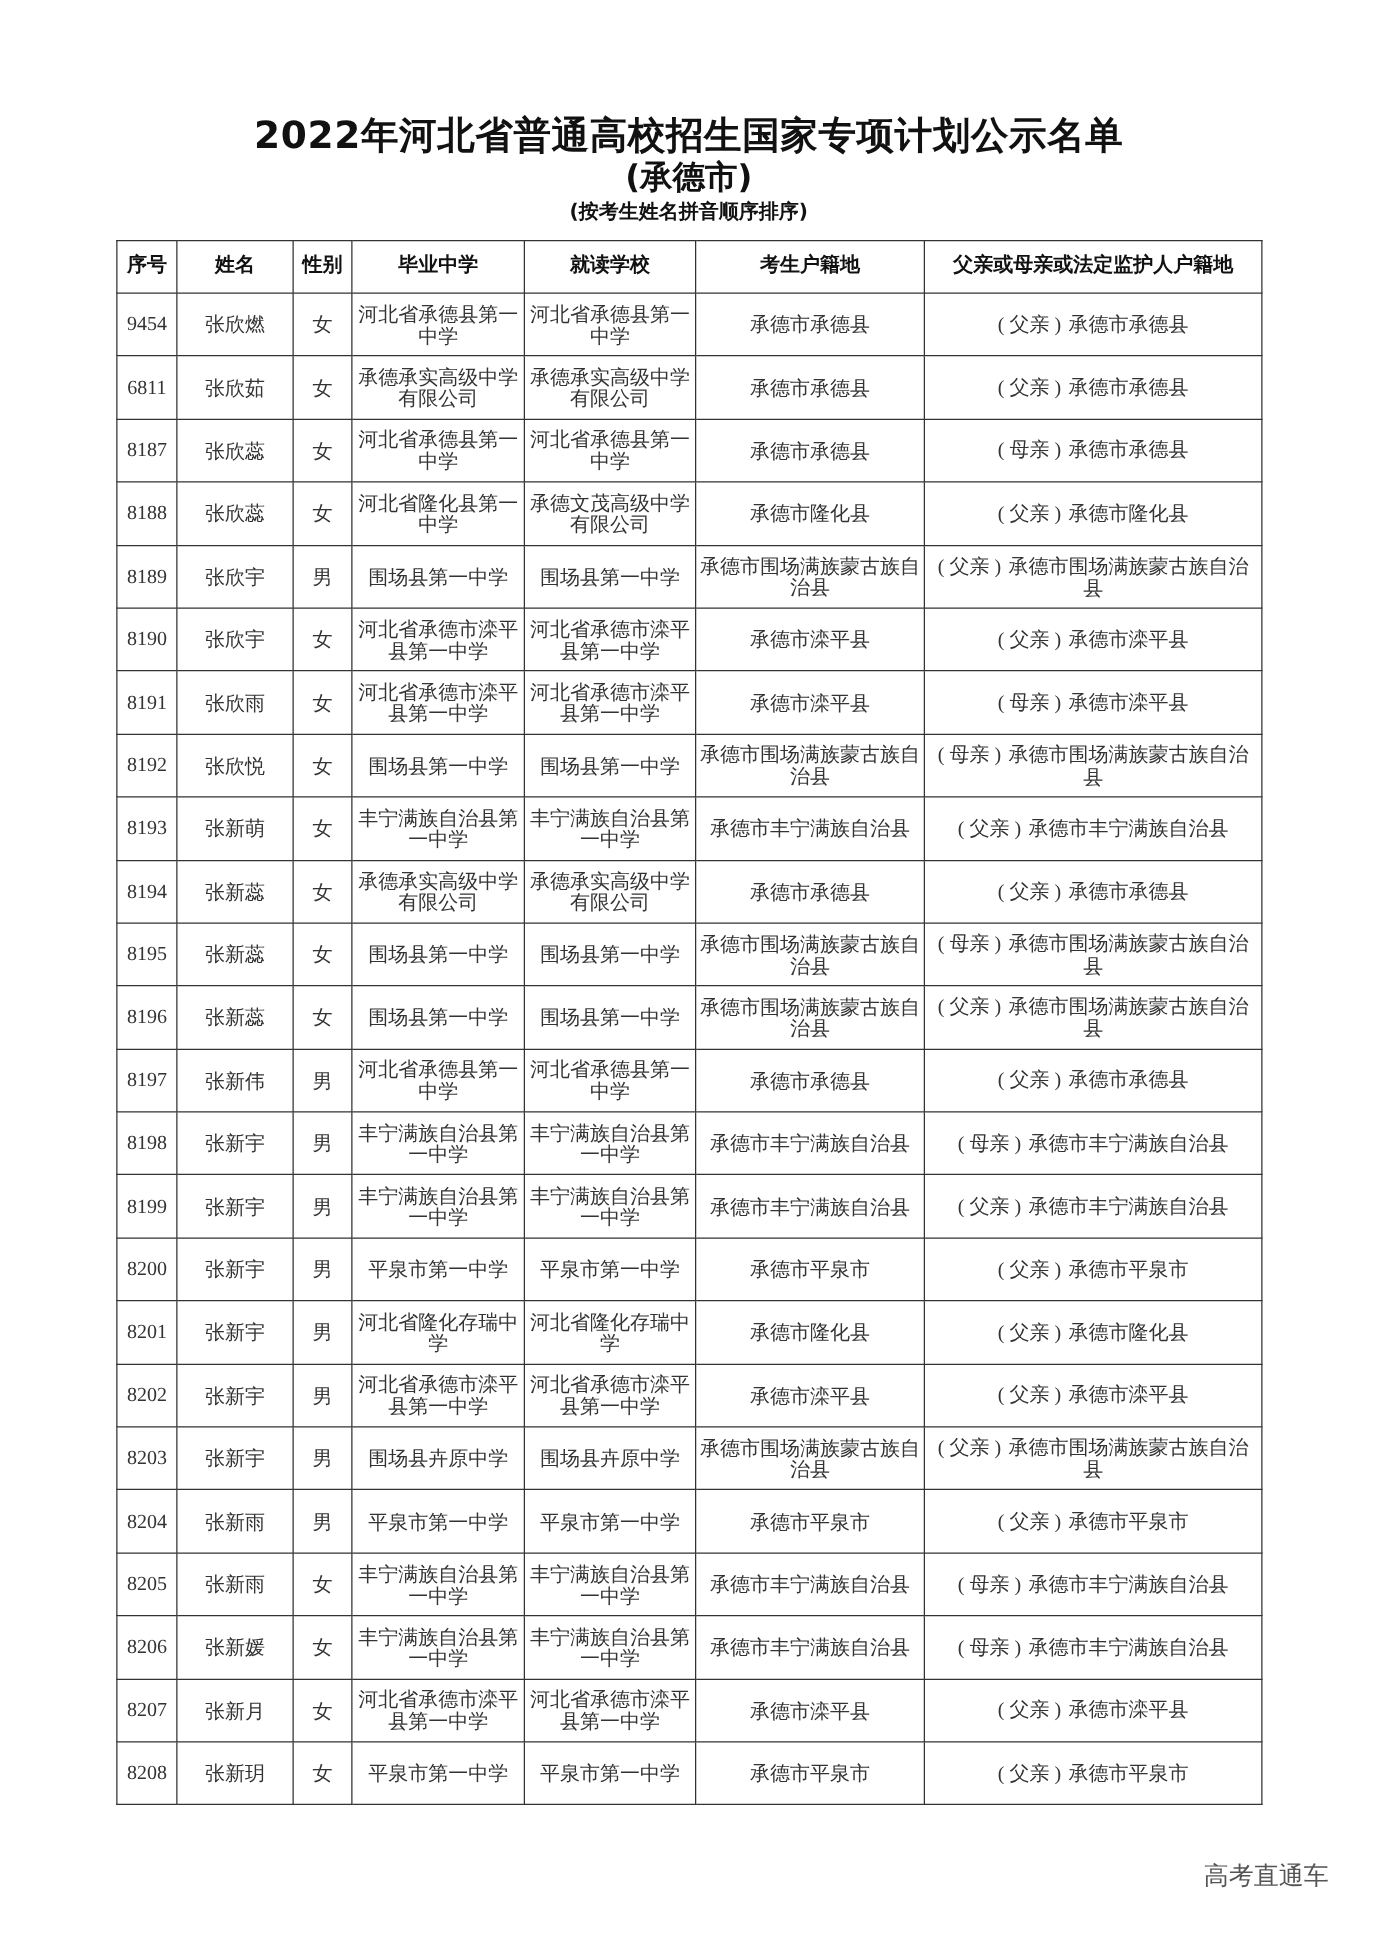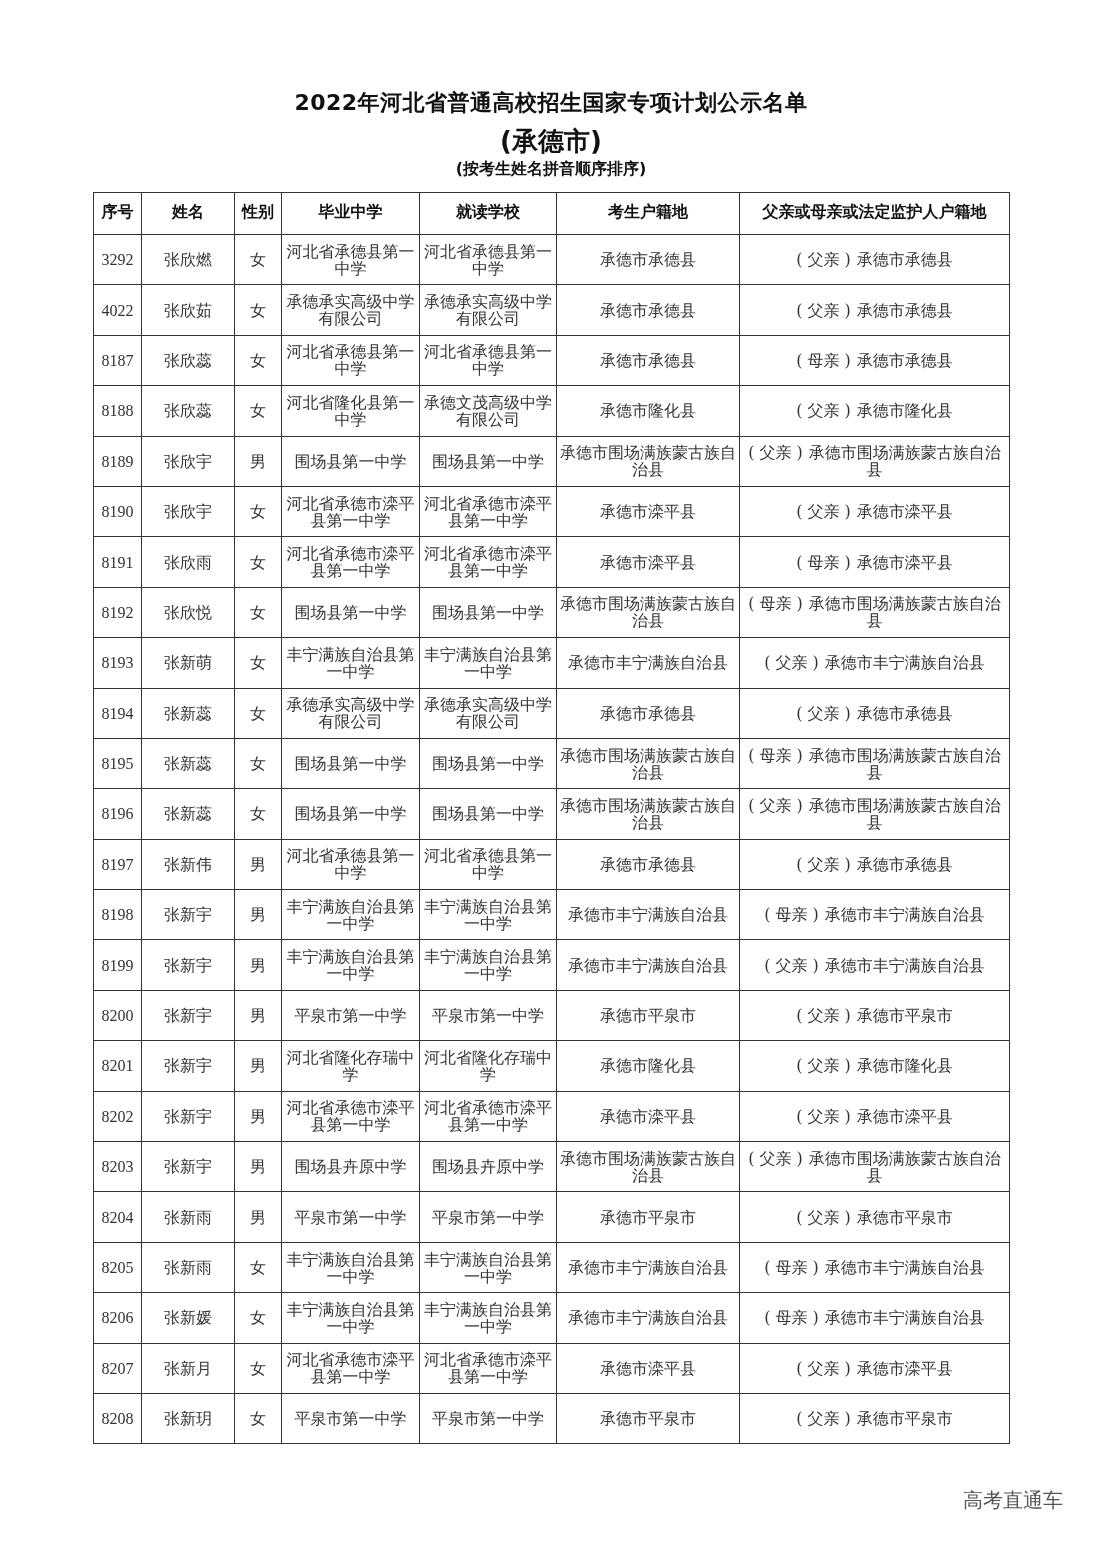--- a/index.html
+++ b/index.html
@@ -1,32 +1,32 @@
 <!DOCTYPE html>
 <html><head>
 <meta charset="utf-8">
 <style>
   html, body { margin:0; padding:0; background:#ffffff; }
   body { width:1102px; height:1559px; position:relative; overflow:hidden;
          font-family:"DejaVu Serif","Liberation Serif",serif; color:#222; }
   .title { position:absolute; left:0; width:1102px; text-align:center; color:#111;
            font-family:"DejaVu Sans","Liberation Sans",sans-serif; font-weight:bold; }
-  #t1 { top:88px; font-size:22px; letter-spacing:0.5px; }
+  #t1 { top:88px; font-size:30px; letter-spacing:0.5px; }
   #t2 { top:124px; font-size:26px; }
   #t3 { top:159px; font-size:16px; }
   table { position:absolute; left:93px; top:192px; border-collapse:collapse;
           table-layout:fixed; width:917px; }
   td, th { border:1.5px solid #333; text-align:center; vertical-align:middle;
            padding:0 3px; font-size:16px; line-height:17px; color:#333; font-weight:normal; }
   th { height:41px; font-family:Liberation Mono, monospace; font-weight:bold;
        color:#111; font-size:16px; }
   td { height:49.4px; }
   td.num { font-family:"Liberation Serif","DejaVu Serif",serif; font-size:16px; padding:0; }
   td.wrap { word-break:break-all; }
-  .rel { margin-right:6px; }
+  .rel { margin-right:6px;font-family:Liberation Serif, serif; }
   .watermark { position:absolute; left:963px; top:1487px; font-size:20px; color:#555;
                font-family:"DejaVu Sans","Liberation Sans",sans-serif; }
 </style>
 </head>
 <body>
 
 <div class="title" id="t1">2022年河北省普通高校招生国家专项计划公示名单</div>
 <div class="title" id="t2">(承德市)</div>
 <div class="title" id="t3">(按考生姓名拼音顺序排序)</div>
 
@@ -46,30 +46,30 @@
       <th>姓名</th>
       <th>性别</th>
       <th>毕业中学</th>
       <th>就读学校</th>
       <th>考生户籍地</th>
       <th>父亲或母亲或法定监护人户籍地</th>
     </tr>
   </thead>
   <tbody id="tbody">
       <tr>
-        <td class="num">3292</td>
+        <td class="num">9454</td>
         <td>张欣燃</td>
         <td>女</td>
         <td class="wrap">河北省承德县第一中学</td>
         <td class="wrap">河北省承德县第一中学</td>
         <td class="wrap">承德市承德县</td>
         <td class="wrap"><span class="rel">( 父亲 )</span><span>承德市承德县</span></td>
       </tr>
       <tr>
-        <td class="num">4022</td>
+        <td class="num">6811</td>
         <td>张欣茹</td>
         <td>女</td>
         <td class="wrap">承德承实高级中学有限公司</td>
         <td class="wrap">承德承实高级中学有限公司</td>
         <td class="wrap">承德市承德县</td>
         <td class="wrap"><span class="rel">( 父亲 )</span><span>承德市承德县</span></td>
       </tr>
       <tr>
         <td class="num">8187</td>
         <td>张欣蕊</td>

